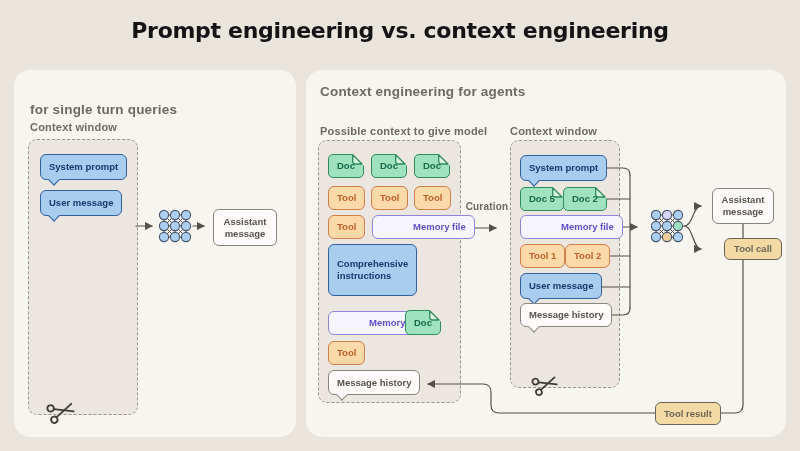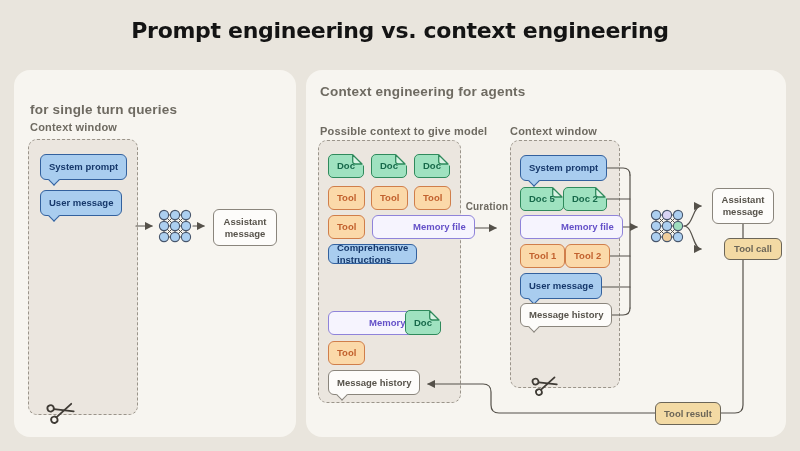--- a/index.html
+++ b/index.html
@@ -133,21 +133,21 @@
     <span>Doc</span>
   </div>
 
   <div class="bx tool" style="left:328px; top:186px;">Tool</div>
   <div class="bx tool" style="left:371px; top:186px;">Tool</div>
   <div class="bx tool" style="left:414px; top:186px;">Tool</div>
 
   <div class="bx tool" style="left:328px; top:215px;">Tool</div>
   <div class="bx memory" style="left:372px; top:215px;">Memory file</div>
 
-  <div class="bx blue wrapL" style="left:328px; top:244px; width:89px; height:20px;">Comprehensive instructions</div>
+  <div class="bx blue wrapL" style="left:328px; top:244px; width:89px; height:52px;">Comprehensive instructions</div>
 
   <div class="bx memory" style="left:328px; top:311px;">Memory file</div>
   <div class="bx doc" style="left:405px; top:310px; height:25px;">
     <svg class="fold" viewBox="0 0 12 12">
         <path d="M0,0 H12 V12 Z" fill="#EBE6DF"></path>
         <path d="M0.7,0.7 L10,10 L3.2,10 Q0.7,10 0.7,7.2 Z" fill="#D9F2E4" stroke="#2F8A5C" stroke-width="1.3" stroke-linejoin="round"></path>
       </svg>
     <span>Doc</span>
   </div>
 

